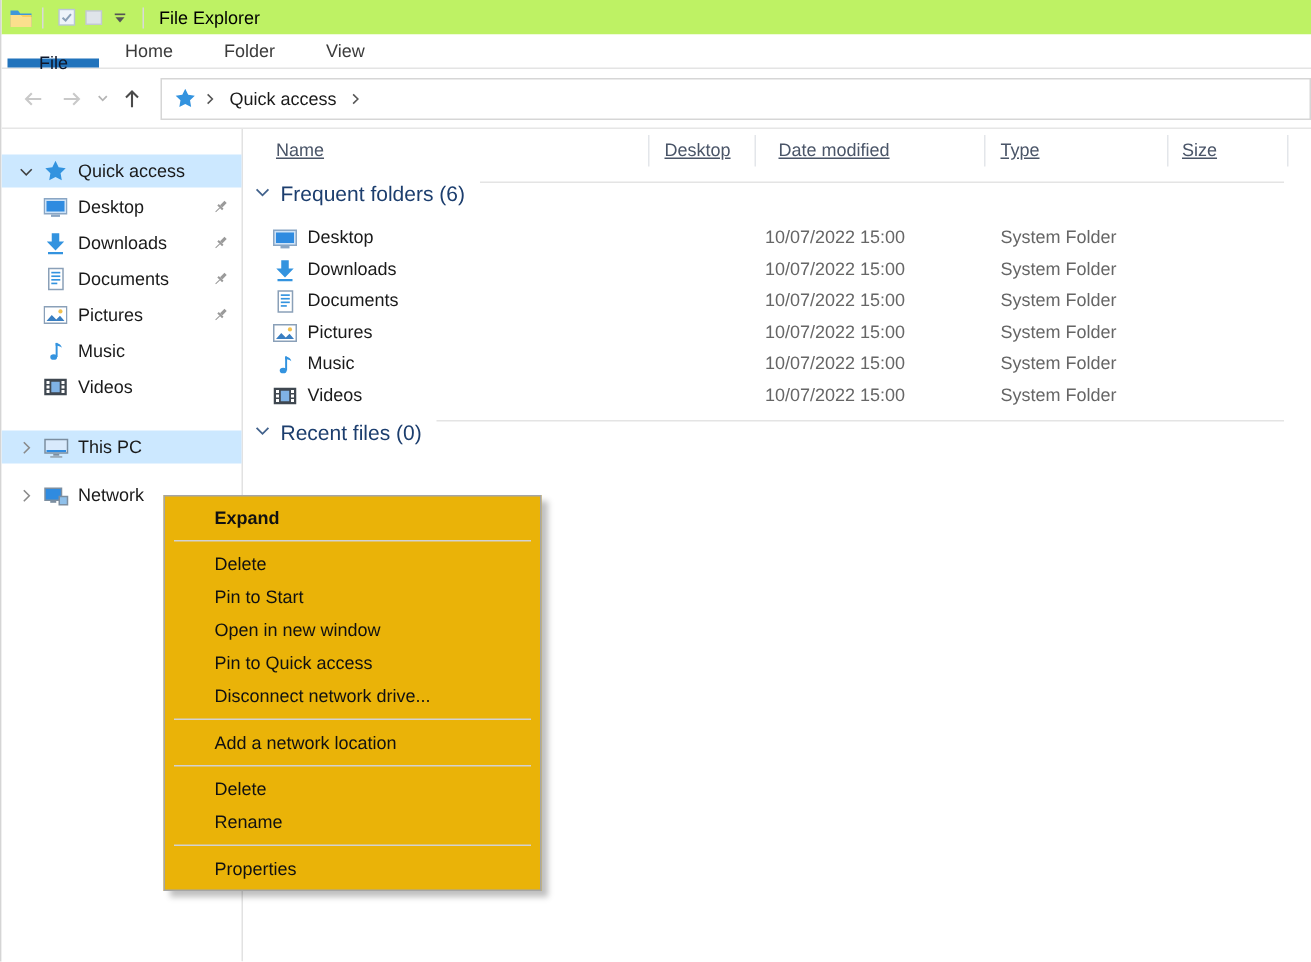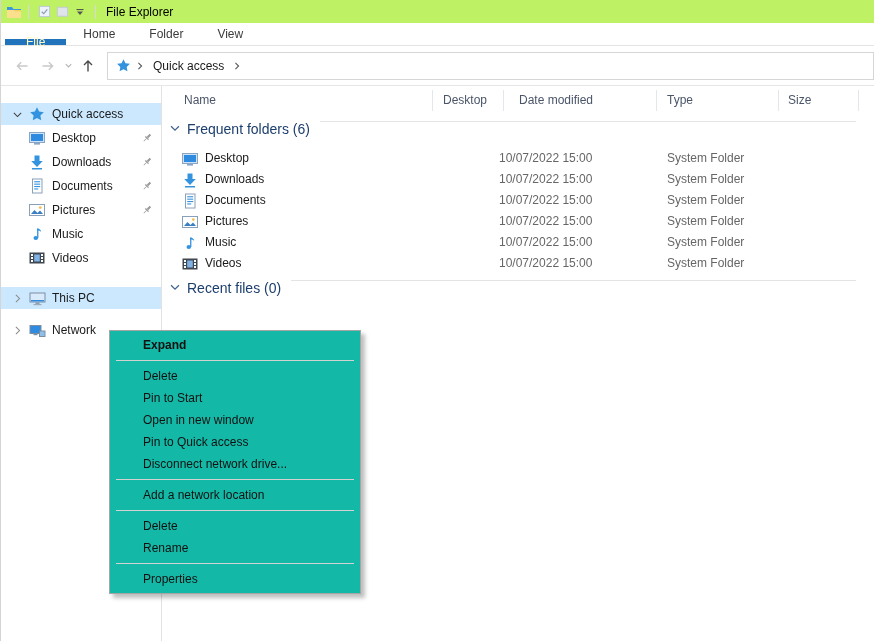--- a/index.html
+++ b/index.html
@@ -17,21 +17,21 @@
 
   
   .titlebar { height: 23px; display: flex; align-items: center; padding-left: 5px; background: #bef264; }
   .qat-sep { width: 1px; height: 14px; background: #d9d9d9; margin: 0 6px; }
   .qat-btn { width: 18px; height: 18px; display: flex; align-items: center; justify-content: center; }
   .title-text { margin-left: 4px; font-size: 12px; color: #000; }
 
   
   .tabsrow { height: 23px; display: flex; align-items: stretch; background: #fff; border-bottom: 1px solid #e4e4e4; padding-left: 4px; }
   .tab { padding: 0 17px; display: flex; align-items: center; font-size: 12px; color: #3b3b3b; }
-  .tab.file { background: #2173bc; color: #fef9c3; padding: 0 21px; margin-top: 16px; }
+  .tab.file { background: #2173bc; color: #0f172a; padding: 0 21px; margin-top: 16px; }
 
   
   .navbar { height: 40px; display: flex; align-items: center; background: #fff; border-bottom: 1px solid #e6e6e6; padding-left: 8px; }
   .nav-btn { width: 26px; height: 26px; display: flex; align-items: center; justify-content: center; }
   .nav-btn.small { width: 14px; }
   .addressbox { flex: 1; height: 28px; border: 1px solid #d6d6d6; margin-left: 6px; display: flex; align-items: center; padding-left: 6px; background: #fff; }
   .crumb { display: flex; align-items: center; gap: 2px; padding: 0 2px; }
   .crumb-text { padding: 0 4px; }
 
   
@@ -44,35 +44,35 @@
   .s-chev { width: 14px; margin-left: 9px; display: flex; justify-content: center; }
   .s-icon { width: 18px; height: 16px; margin-left: 4px; display: flex; align-items: center; justify-content: center; }
   .s-label { margin-left: 6px; white-space: nowrap; }
   .s-child .s-icon { margin-left: 27px; }
   .s-pin { position: absolute; right: 8px; top: 5px; }
   .s-gap { height: 8px; }
 
   
   .main { position: relative; flex: 1; background: #fff; }
   .colheaders { position: relative; height: 29px; }
-  .colh { position: absolute; top: 7px; font-size: 12px; color: #4a5568; }
+  .colh { position: absolute; top: 7px; font-size: 12px; color: #4a5568; text-decoration: underline; }
   .coldiv { position: absolute; top: 4px; width: 1px; height: 21px; background: #e3e6ea; }
 
   .group { display: flex; align-items: flex-start; margin: 6px 0 0 6px; height: 20px; }
   .group-label { color: #1c3e6e; font-size: 14px; margin-left: 5px; white-space: nowrap; }
   .group-rule { flex: 1; height: 1px; background: #e4e4e4; margin-left: 10px; margin-right: 18px; }
 
   .filelist { margin-top: 7px; }
   .frow { position: relative; height: 21px; line-height: 21px; }
   .fr-name { position: absolute; left: 20px; top: 0; height: 21px; display: flex; align-items: center; gap: 7px; }
-  .fr-date { position: absolute; left: 337px; color: #666; }
+  .fr-date { position: absolute; left: 348px; color: #666; }
   .fr-type { position: absolute; left: 505px; color: #666; }
 
   
-  .ctx { position: absolute; left: 108px; top: 330px; width: 252px; background: #14b8a6;
+  .ctx { position: absolute; left: 108px; top: 330px; width: 252px; background: #eab308;
          border: 1px solid #a5a5a5; box-shadow: 4px 4px 4px rgba(0,0,0,.25); padding: 3px 0; z-index: 10; }
   .ctx-item { height: 22px; line-height: 22px; padding-left: 33px; font-size: 12px; color: #111; }
   .ctx-item.bold { font-weight: bold; }
   .ctx-sep { height: 1px; background: #d2d2d2; margin: 4px 6px; }
 </style>
 </head>
 <body>
 
 <svg width="0" height="0" style="position:absolute">
   <defs>

